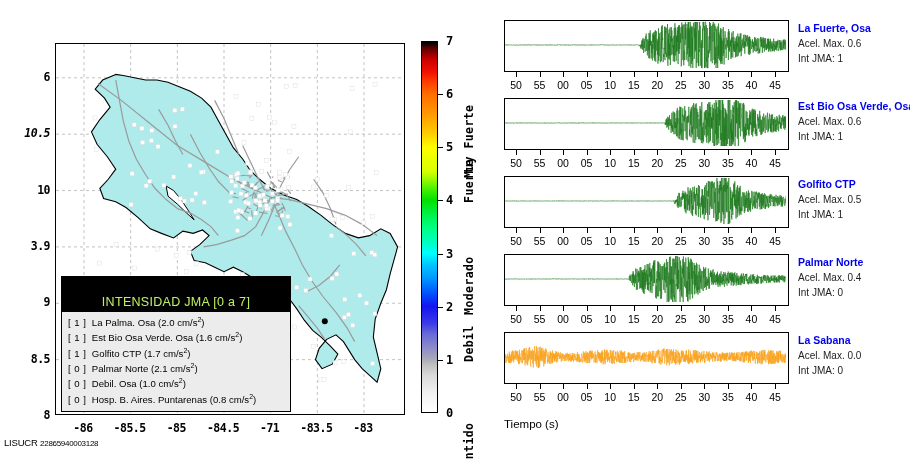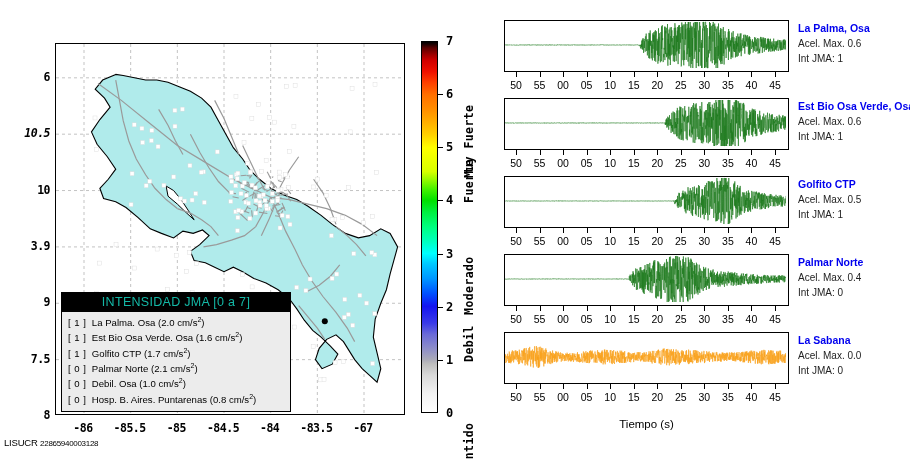--- a/index.html
+++ b/index.html
@@ -20,22 +20,22 @@
   #map-svg{position:absolute;left:0;top:0;}
 
   .map-xtick{position:absolute;font-size:11.5px;font-weight:bold;color:#000;
     transform:translateX(-50%);letter-spacing:-0.5px;}
   .map-ytick{position:absolute;font-size:11.5px;font-weight:bold;color:#000;
     transform:translateY(-50%);text-align:right;letter-spacing:-0.5px;}
 
   
   #legend-box{position:absolute;left:5px;bottom:2px;width:230px;
     border:1px solid #000;background:#ececec;box-sizing:border-box;}
-  #legend-head{background:#000;color:#14b8a6;text-align:center;
-    font-size:12.5px;padding:2px 0 3px 0;letter-spacing:0.3px;}
+  #legend-head{background:#000;color:#bef264;text-align:center;
+    font-size:12.5px;padding:18px 0 3px 0;letter-spacing:0.3px;}
   #legend-list{padding:3px 4px 4px 6px;}
   .legend-row{font-size:9.6px;color:#000;line-height:1.48;white-space:nowrap;}
   .legend-row .br{letter-spacing:0.5px;}
   sup{font-size:7px;vertical-align:super;}
 
   
   #cbar{position:absolute;left:421px;top:41px;width:17px;height:372px;
     border:1px solid #000;box-sizing:border-box;
     background:linear-gradient(to top,
       #ffffff 0%, #f2f2f2 5%, #d9d9d9 10%, #bdbdbd 13%,
@@ -61,21 +61,21 @@
   .tick-row{position:relative;width:285px;height:7px;}
   .tk{position:absolute;top:0;width:1px;height:5px;background:#000;}
   .lbl-row{position:relative;width:285px;height:14px;}
   .tl{position:absolute;top:0;font-size:10.5px;color:#000;transform:translateX(-50%);}
 
   .seis-meta{position:absolute;left:798px;}
   .seis-name{font-size:10.5px;font-weight:bold;color:#0000ee;white-space:nowrap;}
   .seis-line{font-size:10px;color:#222;margin-top:4px;white-space:nowrap;}
 
   #xaxis-title{position:absolute;left:504px;width:285px;top:418px;
-    text-align:center;font-size:11.5px;color:#000;}
+    text-align:left;font-size:11.5px;color:#000;}
 
   #footer{position:absolute;left:4px;top:437px;font-size:9.5px;color:#000;
     letter-spacing:-0.2px;}
   #footer .stamp{font-size:8px;letter-spacing:-0.3px;}
 </style>
 </head>
 <body>
 <div id="root">
 
 
@@ -361,31 +361,31 @@
           <div class="legend-row"><span class="br">[ 0 ]</span>&nbsp; <span>Debil. Osa</span> <span>(1.0 cm/s<sup>2</sup>)</span></div>
           <div class="legend-row"><span class="br">[ 0 ]</span>&nbsp; <span>Hosp. B. Aires. Puntarenas</span> <span>(0.8 cm/s<sup>2</sup>)</span></div>
         </div>
   </div>
 </div>
 <div id="map-xticks">
       <div class="map-xtick mono" style="left: 83px; top: 421px;">-86</div>
       <div class="map-xtick mono" style="left: 129.667px; top: 421px;">-85.5</div>
       <div class="map-xtick mono" style="left: 176.333px; top: 421px;">-85</div>
       <div class="map-xtick mono" style="left: 223px; top: 421px;">-84.5</div>
-      <div class="map-xtick mono" style="left: 269.667px; top: 421px;">-84</div>
+      <div class="map-xtick mono" style="left: 269.667px; top: 421px;">-71</div>
       <div class="map-xtick mono" style="left: 316.333px; top: 421px;">-83.5</div>
-      <div class="map-xtick mono" style="left: 363px; top: 421px;">-67</div>
+      <div class="map-xtick mono" style="left: 363px; top: 421px;">-83</div>
     </div>
 <div id="map-yticks">
       <div class="map-ytick mono" style="top: 76.8182px; left: 8px; width: 42px;">6</div>
       <div class="map-ytick mono" style="top: 133.182px; left: 8px; width: 42px; font-style: italic;">10.5</div>
       <div class="map-ytick mono" style="top: 189.545px; left: 8px; width: 42px;">10</div>
       <div class="map-ytick mono" style="top: 245.909px; left: 8px; width: 42px;">3.9</div>
       <div class="map-ytick mono" style="top: 302.273px; left: 8px; width: 42px;">9</div>
-      <div class="map-ytick mono" style="top: 358.636px; left: 8px; width: 42px;">7.5</div>
+      <div class="map-ytick mono" style="top: 358.636px; left: 8px; width: 42px;">8.5</div>
       <div class="map-ytick mono" style="top: 415px; left: 8px; width: 42px;">8</div>
     </div>
 
 <div id="cbar"></div>
 <div id="cbar-ann">
       <div class="cb-num mono" style="top: 413px;">0</div>
       <div class="cb-tick" style="top: 359.857px;"></div>
       <div class="cb-num mono" style="top: 359.857px;">1</div>
       <div class="cb-tick" style="top: 306.714px;"></div>
       <div class="cb-num mono" style="top: 306.714px;">2</div>
@@ -583,21 +583,21 @@
       </div>
     </div>
 <div id="xaxis-title">Tiempo (s)</div>
 
 <div id="footer">
   <span>LISUCR</span>
   <span class="stamp">22865940003128</span>
 </div>
 
 <div class="seis-meta" style="top: 22px;">
-      <div class="seis-name">La Palma, Osa</div>
+      <div class="seis-name">La Fuerte, Osa</div>
       <div class="seis-line">Acel. Max. 0.6</div>
       <div class="seis-line">Int JMA: 1</div>
     </div>
     <div class="seis-meta" style="top: 100px;">
       <div class="seis-name">Est Bio Osa Verde, Osa</div>
       <div class="seis-line">Acel. Max. 0.6</div>
       <div class="seis-line">Int JMA: 1</div>
     </div>
     <div class="seis-meta" style="top: 178px;">
       <div class="seis-name">Golfito CTP</div>

